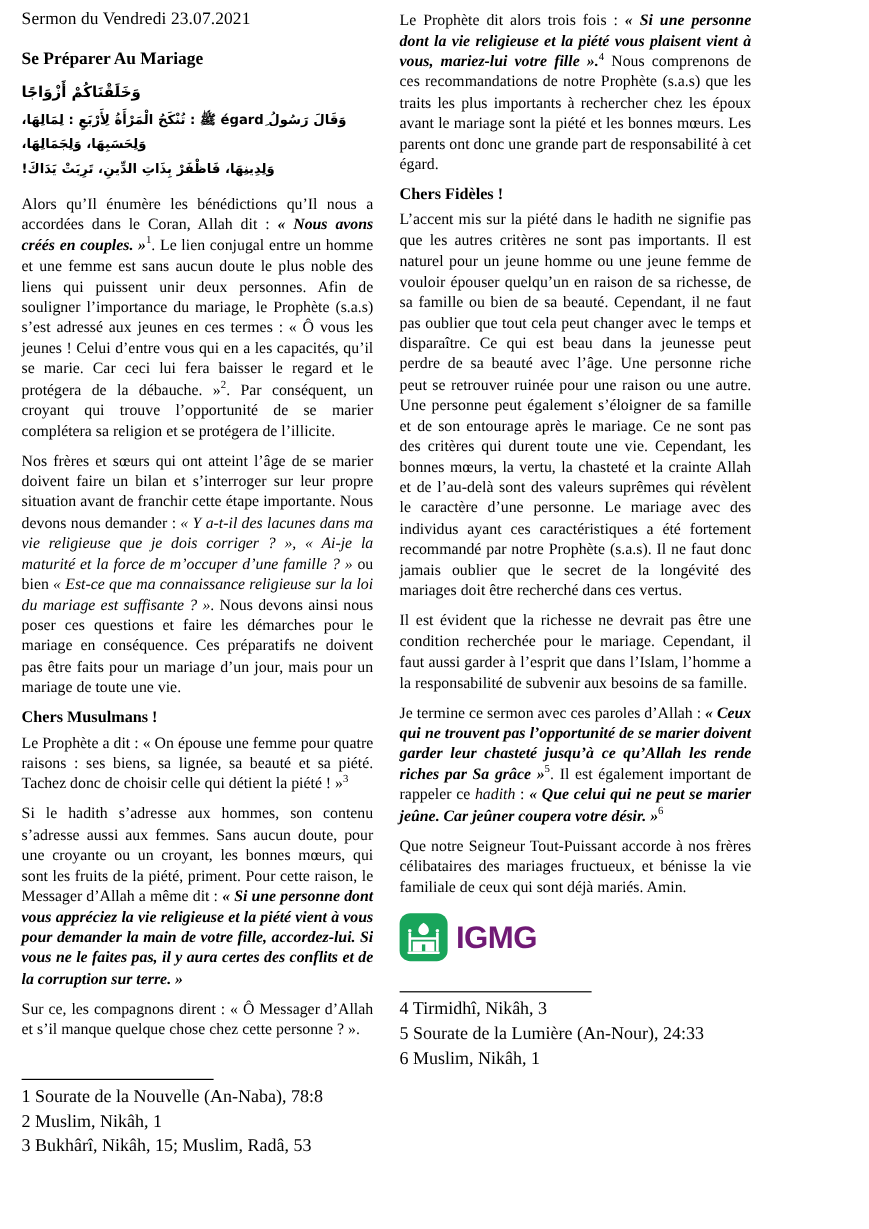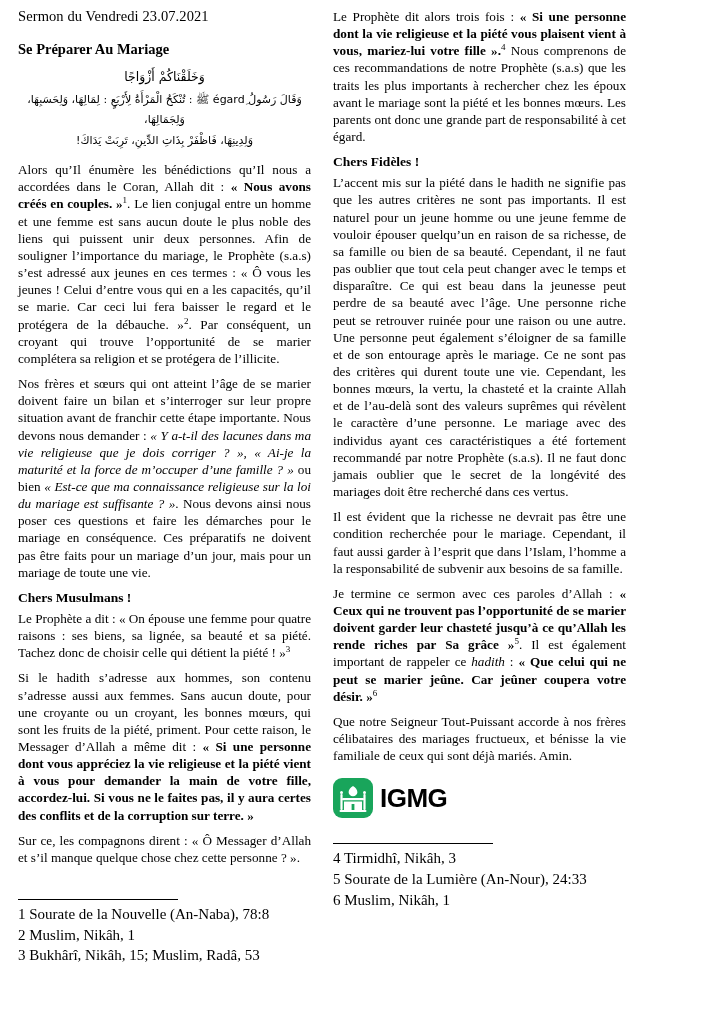--- a/index.html
+++ b/index.html
@@ -36,26 +36,26 @@
     font-weight: normal;
     margin: 0 0 1px 0;
     letter-spacing: 0.1px;
   }
   .doc-subtitle {
     font-size: 14.5px;
     font-weight: bold;
     margin: 16px 0 7px 0;
   }
   .arabic-block {
-    text-align: center;
+    text-align: left;
     direction: rtl;
     font-family: "DejaVu Sans", sans-serif;
     font-size: 11px;
     line-height: 1.85;
-    font-weight: normal;
+    font-weight: bold;
     margin: 0 0 10px 0;
     color: #000;
   }
   .arabic-line {
     display: block;
   }
   .arabic-title {
     font-size: 12.5px;
     margin-bottom: 2px;
   }
@@ -67,21 +67,21 @@
   h2.section:first-child {
     margin-top: 0;
   }
   p.para {
     font-size: 13.2px;
     line-height: 1.30;
     text-align: justify;
     margin: 0 0 8px 0;
     hyphens: auto;
   }
-  .b { font-weight: bold; }
+  .b { font-weight: bold; font-style: italic; }
   .i { font-style: italic; }
   sup {
     font-size: 9px;
     vertical-align: super;
     line-height: 0;
   }
   .footnotes {
     position: absolute;
     left: 0;
     bottom: 0;
@@ -115,21 +115,21 @@
   }
   .logo-mark .mosque {
     position: absolute;
     left: 0; top: 0; right: 0; bottom: 0;
   }
   .logo-text {
     font-family: "Liberation Sans", sans-serif;
     font-weight: bold;
     font-size: 26px;
     letter-spacing: -0.5px;
-    color: #000000;
+    color: #701a75;
   }
   .col-left { padding-bottom: 92px; }
   .col-right { padding-bottom: 92px; }
 </style>
 </head>
 <body>
 
 <div class="page">
   <div class="columns">
 

